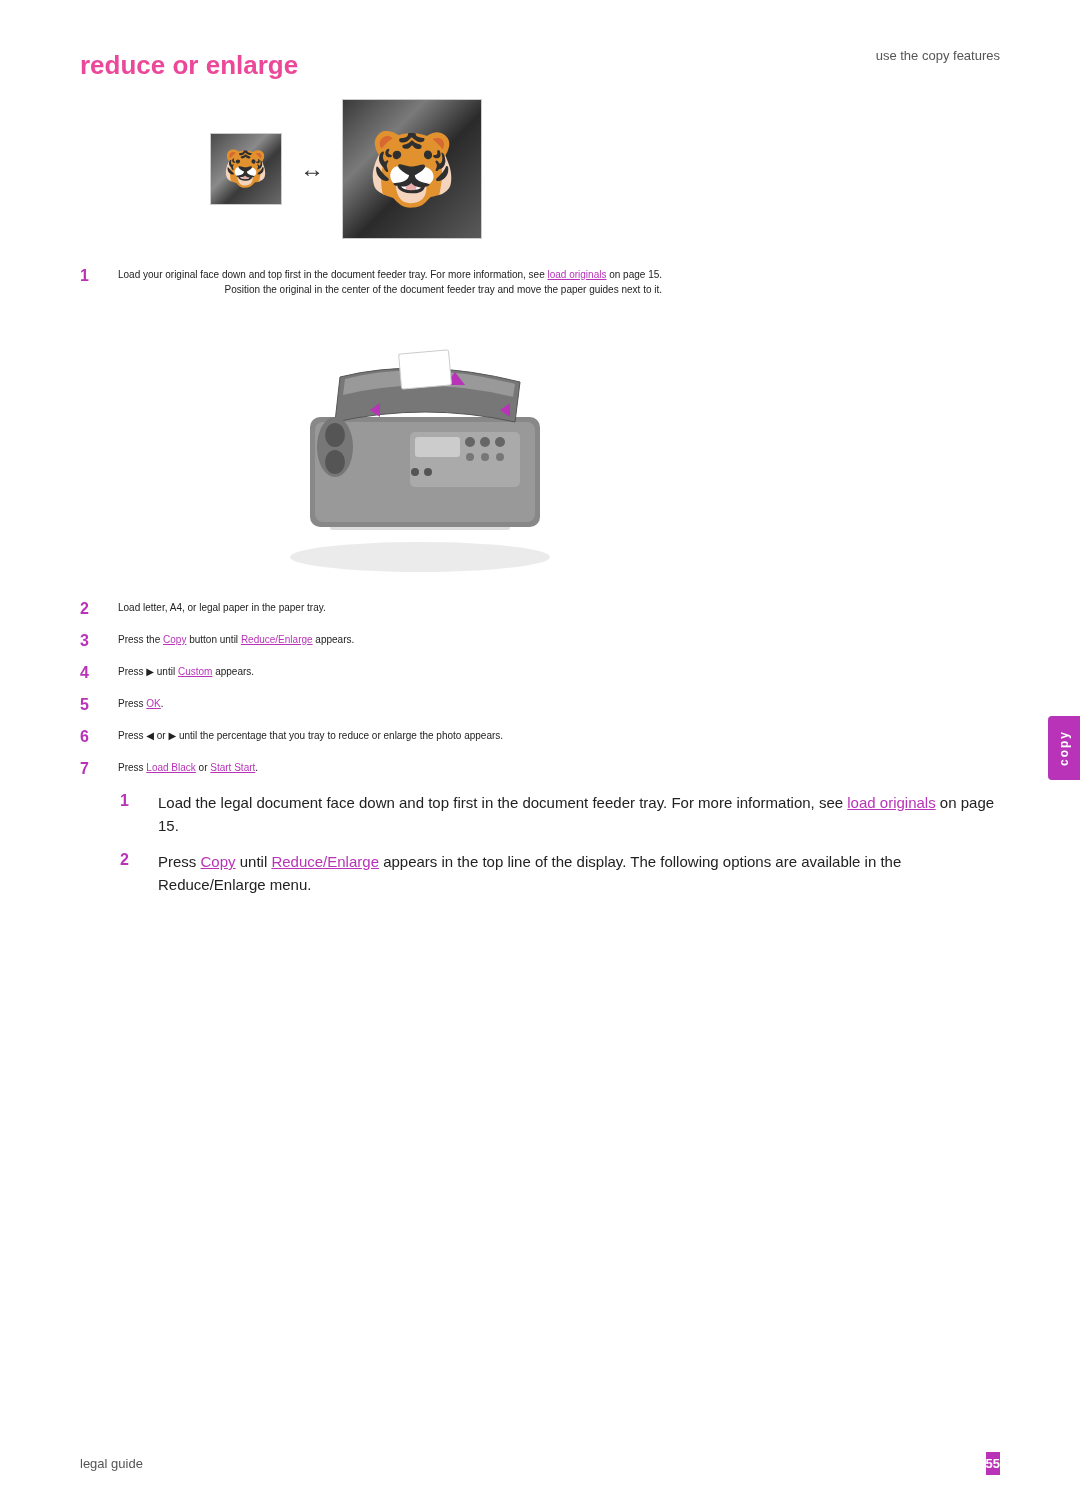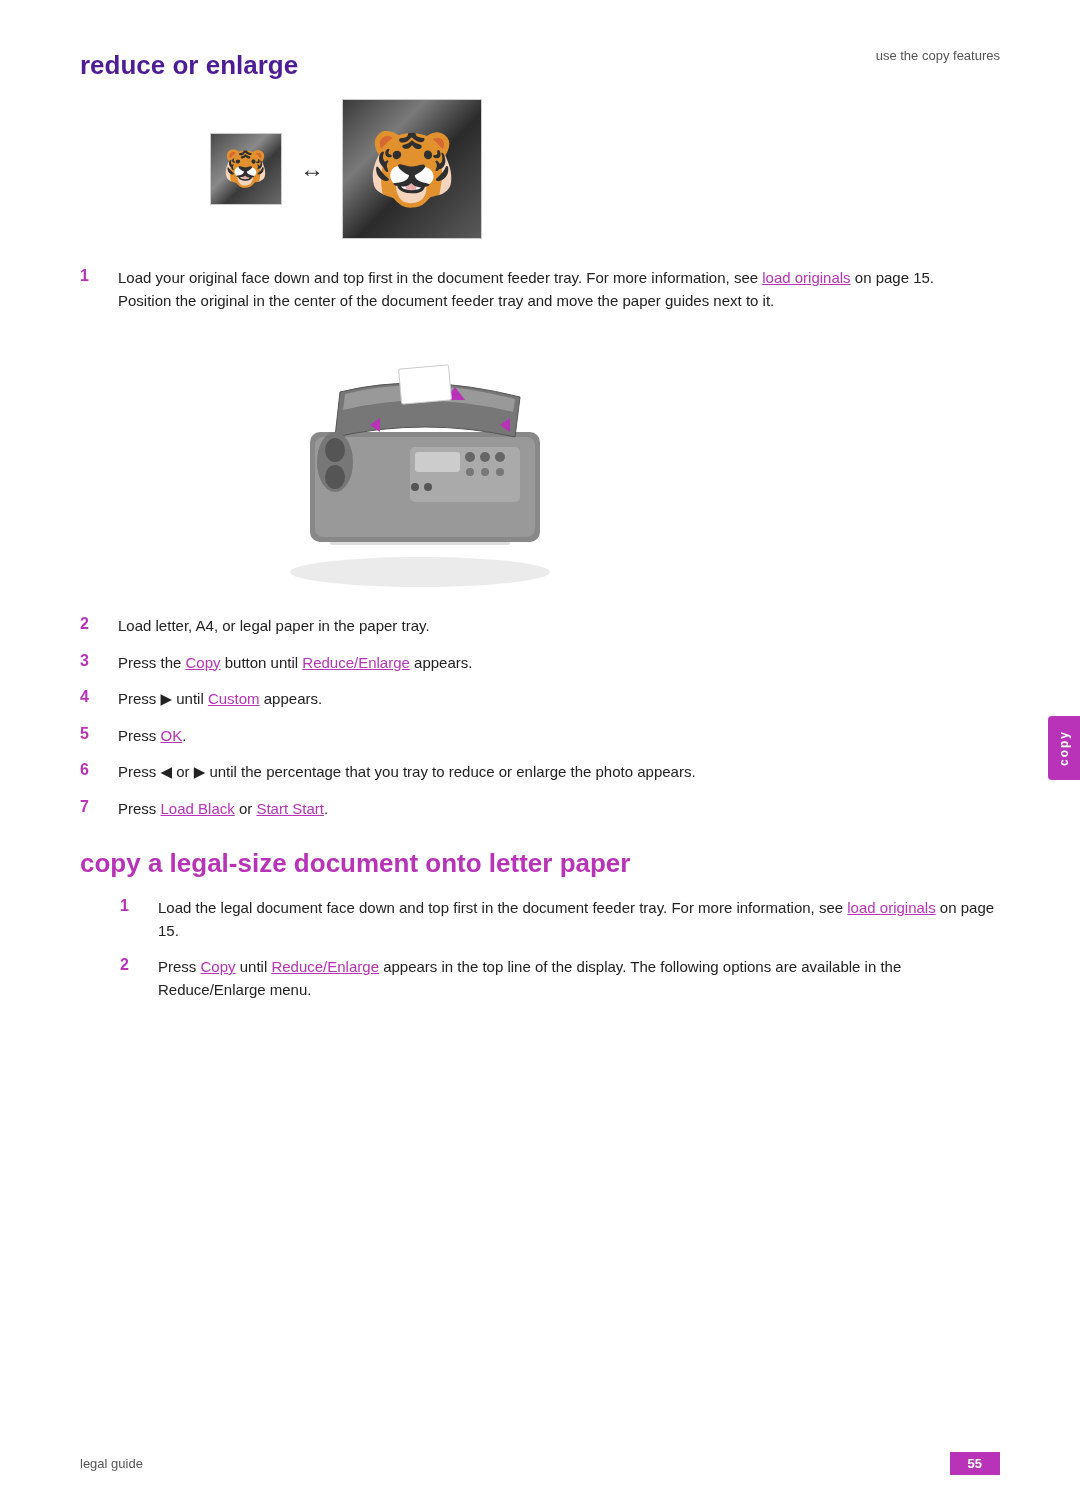--- a/index.html
+++ b/index.html
@@ -28,21 +28,21 @@
       position: absolute;
       top: 50px;
       left: 80px;
       right: 80px;
       bottom: 60px;
     }
 
     .section-title {
       font-size: 26px;
       font-weight: bold;
-      color: #4c1d95;
+      color: #ec4899;
       margin-bottom: 18px;
     }
 
     .tiger-images {
       display: flex;
       align-items: center;
       gap: 18px;
       margin-bottom: 28px;
       margin-left: 130px;
     }
@@ -117,23 +117,24 @@
 
     .step-number {
       font-size: 16px;
       font-weight: bold;
       color: #b833b8;
       min-width: 20px;
       flex-shrink: 0;
     }
 
     .step-text {
-      font-size: 15px;
+      font-size: 10px;
       color: #222;
       line-height: 1.5;
+      text-align: right;
     }
 
     .link-text {
       color: #b833b8;
       text-decoration: underline;
     }
 
     .printer-image-container {
       margin: 20px 0 20px 180px;
     }
@@ -217,21 +218,21 @@
     .footer-left {
       font-size: 13px;
       color: #555;
     }
 
     .footer-page-num {
       background: #b833b8;
       color: white;
       font-size: 13px;
       font-weight: bold;
-      padding: 4px 18px;
+      padding: 4px 0;
     }
   </style>
 </head>
 <body>
 
 <div class="page-header">
   <span>use the copy features</span>
 </div>
 
 <div class="main-content">
@@ -336,21 +337,20 @@
 
     <li class="step-item">
       <span class="step-number">7</span>
       <span class="step-text">
         Press <span class="link-text">Load Black</span> or <span class="link-text">Start Start</span>.
       </span>
     </li>
 
   </ol>
 
-  <h2 class="section2-title">copy a legal-size document onto letter paper</h2>
 
   <ol class="steps-list2">
 
     <li class="step-item2">
       <span class="step-number2">1</span>
       <span class="step-text2">
         Load the legal document face down and top first in the document feeder
         tray. For more information, see <span class="link-text">load originals</span> on page 15.
       </span>
     </li>

